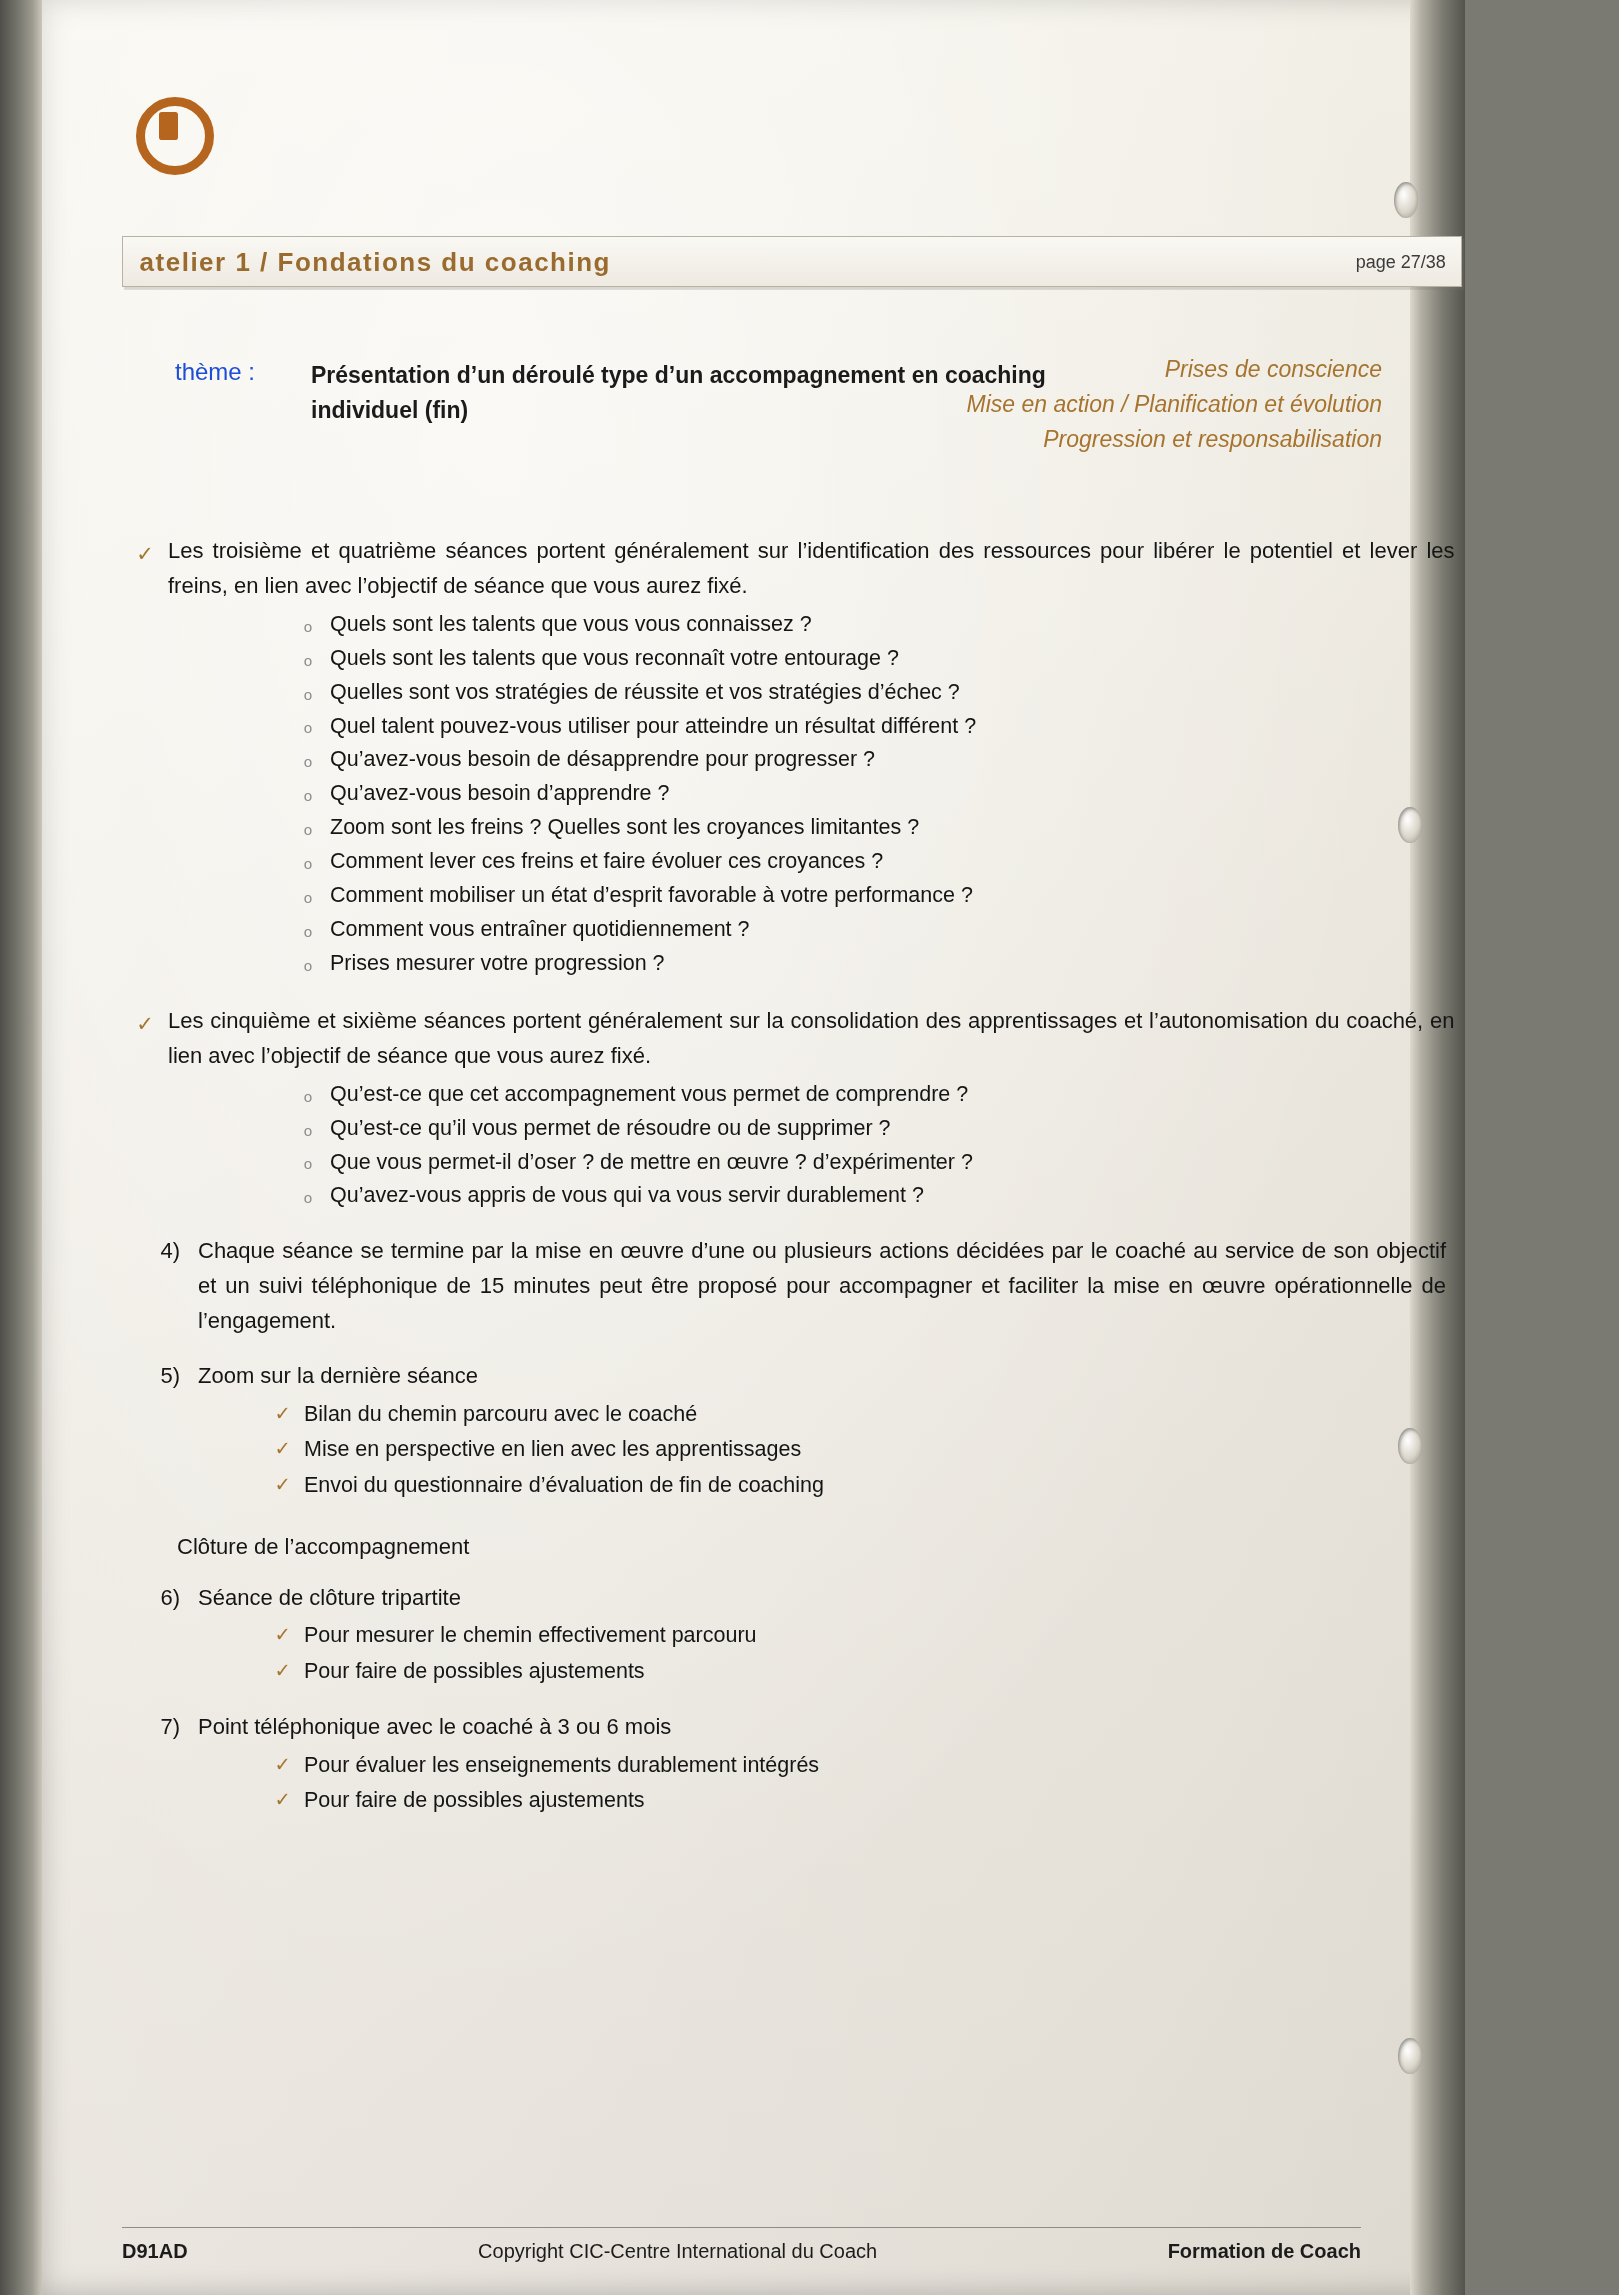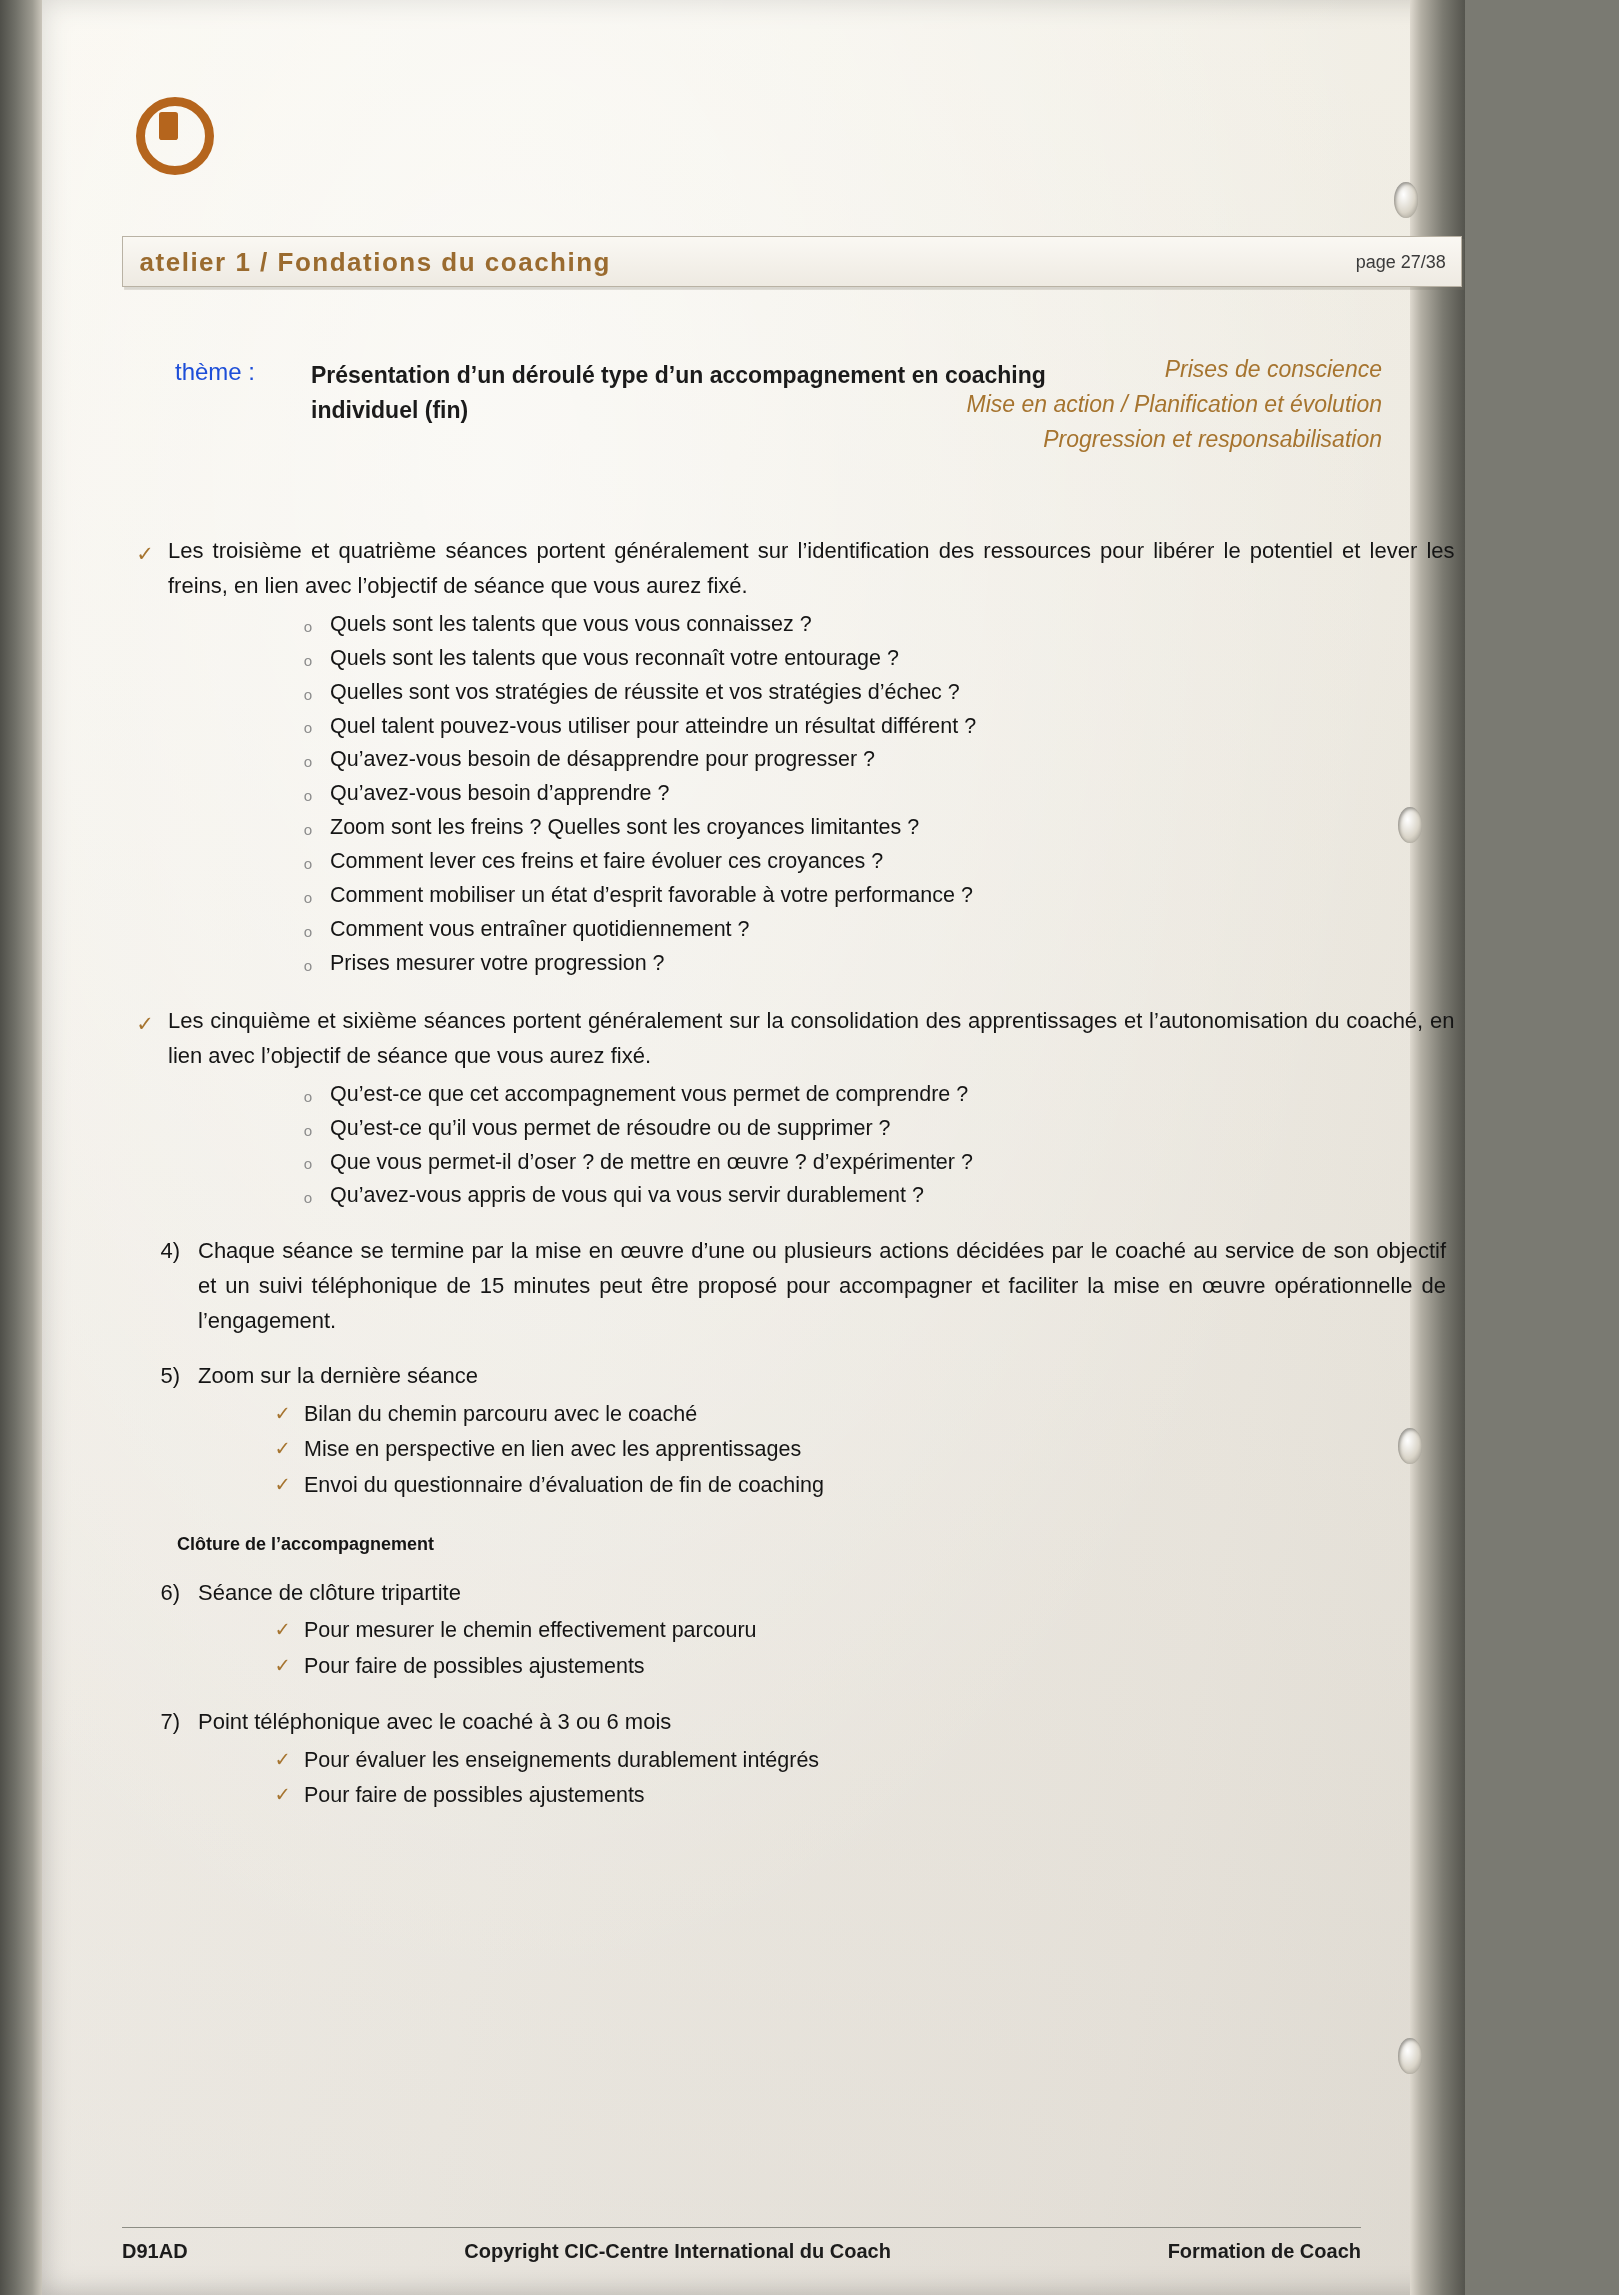--- a/index.html
+++ b/index.html
@@ -210,41 +210,41 @@
   }
   .check-list li .ck {
     width: 43px;
     flex: 0 0 43px;
     text-align: center;
     color: #a6742f;
     font-size: 19.4px;
   }
   .cl-indent { margin-left: 139px; }
   .section-head {
-    font-size: 18px;
-    font-weight: bold;
+    font-size: 22px;
+    font-weight: normal;
     margin: 30.5px 0 4.2px 55px;
   }
 
   
   .footer-rule {
     position: absolute;
     left: 122px; right: 104px; bottom: 67px;
     height: 1.4px; background: #8d8d84;
   }
   .footer {
     position: absolute;
     left: 122px; right: 104px; bottom: 32px;
     display: flex;
     justify-content: space-between;
     font-size: 20px;
     font-weight: bold;
     color: #1c1c1c;
   }
-  .footer .center { font-weight: bold; }
+  .footer .center { font-weight: normal; }
 </style>
 </head>
 <body>
 
 <div class="page">
   <div class="top-strip"></div>
   <div class="edge-left"></div>
   <div class="sheet"></div>
   <div class="edge-right"></div>
 

